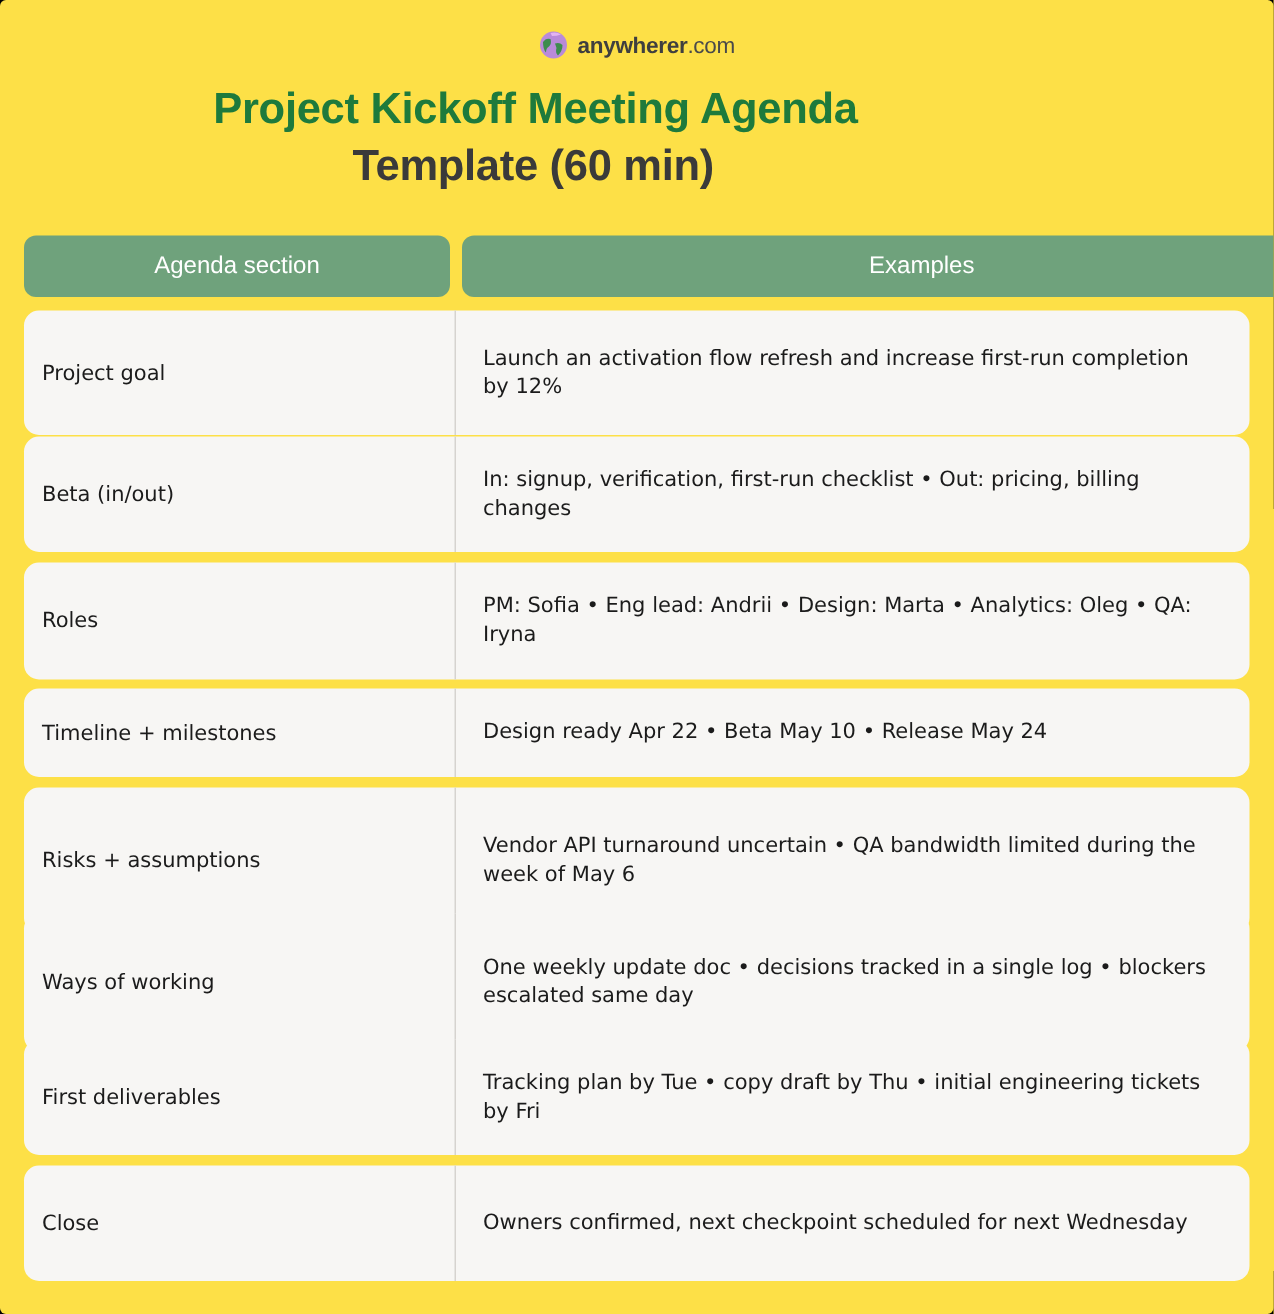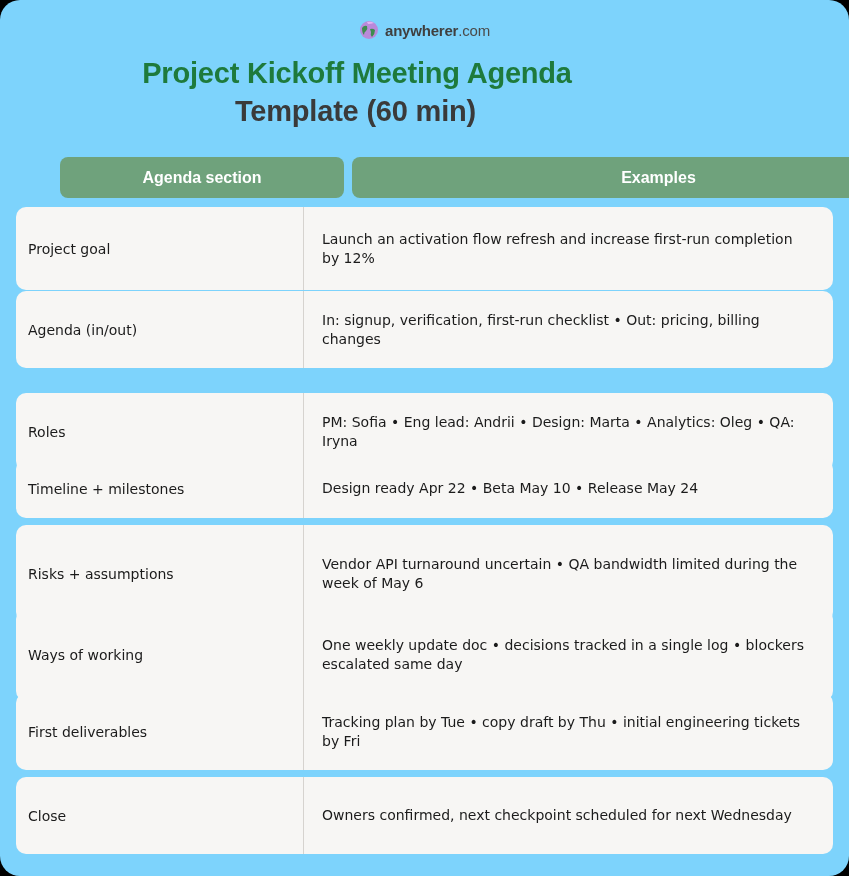--- a/index.html
+++ b/index.html
@@ -2,21 +2,21 @@
 <html><head>
 <meta charset="utf-8">
 <style>
   html, body { margin: 0; padding: 0; }
   body {
     width: 849px; height: 876px; background: #000;
     font-family: "DejaVu Sans", sans-serif; overflow: hidden;
   }
   .frame {
     position: absolute; left: 0; top: 0; width: 849px; height: 876px;
-    background: #7dd3fc; border-radius: 20px; overflow: hidden;
+    background: #fde047; border-radius: 4px; overflow: hidden;
   }
   .brand {
     position: absolute; top: 20px; left: 0; width: 849px;
     display: flex; justify-content: center; align-items: center; gap: 6px;
   }
   .brand-logo { width: 20px; height: 20px; display: inline-block; }
   .brand-text { font-family: "Liberation Sans", sans-serif; font-size: 15px; color: #4a4a4a; letter-spacing: -0.2px; }
   .brand-text b { font-weight: 700; color: #3f3f3f; }
   .title1 {
     position: absolute; top: 57px; left: 0; width: 714px; text-align: center;
@@ -24,21 +24,21 @@
     color: #1e7a3c; letter-spacing: -0.2px;
   }
   .title2 {
     position: absolute; top: 95px; left: 0; width: 711px; text-align: center;
     font-family: "Liberation Sans", sans-serif; font-weight: 700; font-size: 29px;
     color: #3a3a3a; letter-spacing: -0.2px;
   }
   .hdr {
     position: absolute; top: 157px; height: 41px; background: #6fa27c;
     border-radius: 8px; color: #fff; display: flex; align-items: center; justify-content: center;
-    font-family: "Liberation Sans", sans-serif; font-weight: 700; font-size: 16px; margin-left: 44px;
+    font-family: "Liberation Sans", sans-serif; font-weight: 400; font-size: 16px;
   }
   .hdr.left { left: 16px; width: 284px; }
   .hdr.right { left: 308px; width: 525px; padding-left: 44px; }
   .row {
     position: absolute; left: 16px; width: 817px; background: #f7f6f4;
     border-radius: 10px;
   }
   .row .divider {
     position: absolute; left: 287px; top: 0; bottom: 0; width: 1px; background: #d6d3cf;
   }
@@ -72,26 +72,26 @@
   <div class="hdr left">Agenda section</div>
   <div class="hdr right">Examples</div>
 
   <div class="row" style="top:207px;height:83px">
     <div class="sec">Project goal</div>
     <div class="divider"></div>
     <div class="ex">Launch an activation flow refresh and increase first-run completion by 12%</div>
   </div>
 
   <div class="row" style="top:291px;height:77px">
-    <div class="sec">Agenda (in/out)</div>
+    <div class="sec">Beta (in/out)</div>
     <div class="divider"></div>
     <div class="ex">In: signup, verification, first-run checklist • Out: pricing, billing changes</div>
   </div>
 
-  <div class="row" style="top:393px;height:78px">
+  <div class="row" style="top:375px;height:78px">
     <div class="sec">Roles</div>
     <div class="divider"></div>
     <div class="ex">PM: Sofia • Eng lead: Andrii • Design: Marta • Analytics: Oleg • QA: Iryna</div>
   </div>
 
   <div class="row" style="top:459px;height:59px">
     <div class="sec">Timeline + milestones</div>
     <div class="divider"></div>
     <div class="ex">Design ready Apr 22 • Beta May 10 • Release May 24</div>
   </div>

